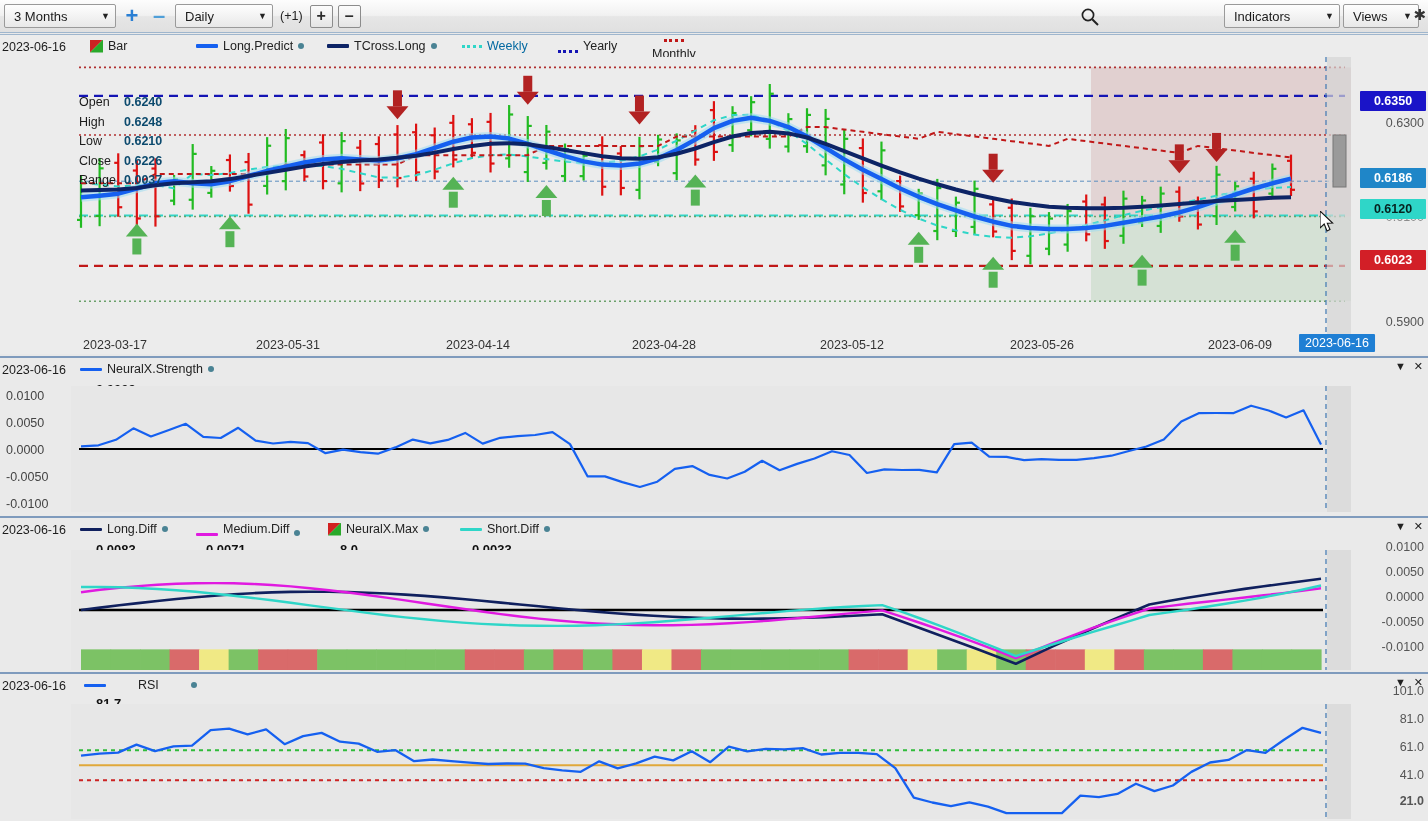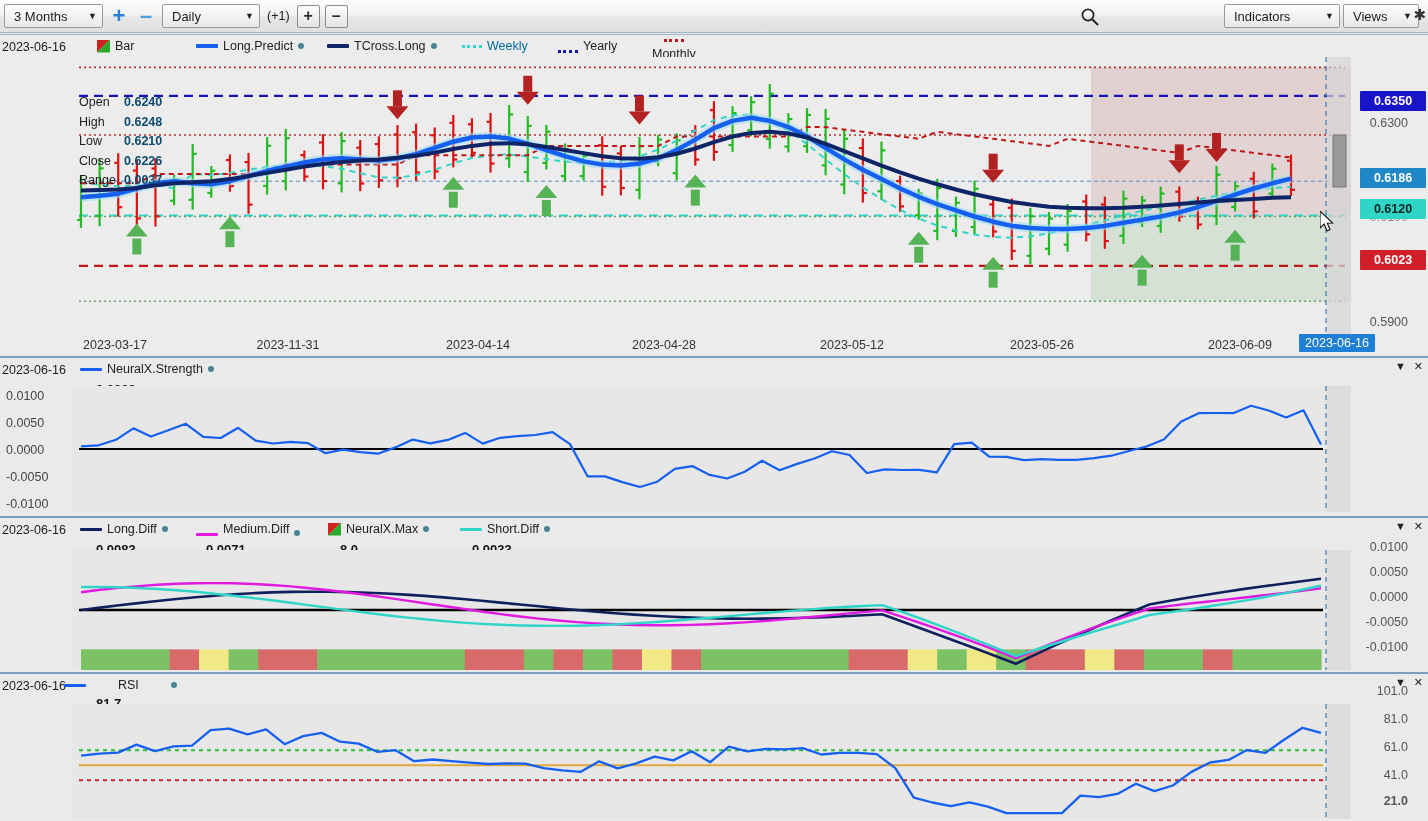--- a/index.html
+++ b/index.html
@@ -16,21 +16,21 @@
     border-bottom: 1px solid #9fb6cd;
     display: flex; align-items: center; padding: 0 4px; gap: 5px;
   }
   .combo {
     height: 24px; background: linear-gradient(to bottom,#fefefe,#e8e8e8);
     border: 1px solid #9a9a9a; border-radius: 2px;
     display: flex; align-items: center; justify-content: space-between;
     padding: 0 5px 0 9px; font-size: 13px; color: #1a1a1a;
   }
   .combo .caret { font-size: 9px; color: #222; margin-left: 10px; }
-  .c-3months { width: 99px; }
+  .c-3months { width: 112px; }
   .c-daily { width: 98px; }
   .c-ind { width: 116px; }
   .c-views { width: 76px; padding-right: 6px; }
   .c-views .caret { margin-left: 5px; }
   .sqbtn {
     width: 23px; height: 23px; border: 1px solid #8c8c8c; border-radius: 2px;
     background: linear-gradient(to bottom,#fcfcfc,#e4e4e4);
     display: flex; align-items: center; justify-content: center;
     font-size: 16px; font-weight: bold; color: #2b2b2b; line-height: 1;
   }
@@ -76,21 +76,21 @@
   .swatch-bar i { position: absolute; width: 100%; height: 100%; }
   .dot { width: 6px; height: 6px; border-radius: 50%; background: #4a8394; display: inline-block; }
 
   .ohlc { position: absolute; left: 79px; top: 58px; font-size: 12.5px; color: #1b1b1b;
           line-height: 19.5px; z-index: 6; }
   .ohlc div { display: flex; }
   .ohlc .k { width: 45px; }
   .ohlc .v { font-weight: bold; color: #0c4a6e; }
 
   
-  .ytick { position: absolute; right: 20px; font-size: 12.5px; color: #555; text-align: right; }
+  .ytick { position: absolute; right: 4px; font-size: 12.5px; color: #555; text-align: right; }
   .ytick-l { position: absolute; left: 6px; font-size: 12.5px; color: #444; }
   .ybadge { position: absolute; right: 2px; height: 20px; min-width: 66px;
             display: flex; align-items: center; justify-content: center;
             font-size: 12.5px; font-weight: bold; border-radius: 1px; }
   .xtick { position: absolute; bottom: 2px; font-size: 12.5px; color: #333;
            transform: translateX(-50%); }
   .xtick.cur { background: #1f7fd4; color: #fff; padding: 2px 6px; border-radius: 1px;
                font-weight: normal; }
 
   .pnl-ctrl { position: absolute; right: 5px; top: 2px; display: flex; gap: 8px;
@@ -129,21 +129,21 @@
     <span class="caret">▼</span>
   </div>
   <div class="starbtn">✱</div>
 </div>
 
 <div class="panel" id="panel-main">
 
   <div class="legend">
     <span class="lg-date">2023-06-16</span>
 
-    <span class="lg-item" style="left:85px;padding-left:12px;">
+    <span class="lg-item" style="left:78px;padding-left:12px;">
       <span class="swatch-bar">
         <i style="background:#cc2222; clip-path:polygon(0 0,100% 0,0 100%);"></i>
         <i style="background:#2aa92a; clip-path:polygon(100% 0,100% 100%,0 100%);"></i>
       </span>
       <span>Bar</span>
     </span>
 
     <span class="lg-item" style="left:196px;">
       <span class="swatch-line" style="background:#1560f0"></span>
       <span>Long.Predict</span>
@@ -491,21 +491,21 @@
     <div class="ytick" style="top:280px;">0.5900</div>
 
     <div class="ybadge" style="top:56px;  background:#1a14c8; color:#fff;">0.6350</div>
     <div class="ybadge" style="top:133px; background:#1f86c8; color:#fff;">0.6186</div>
     <div class="ybadge" style="top:164px; background:#2fd6c8; color:#06221f;">0.6120</div>
     <div class="ybadge" style="top:215px; background:#d21f27; color:#fff;">0.6023</div>
   </div>
 
   <div style="position:absolute;left:0;top:0;width:1428px;height:100%;pointer-events:none;">
     <div class="xtick" style="left:115px;">2023-03-17</div>
-    <div class="xtick" style="left:288px;">2023-11-31</div>
+    <div class="xtick" style="left:288px;">2023-05-31</div>
     <div class="xtick" style="left:478px;">2023-04-14</div>
     <div class="xtick" style="left:664px;">2023-04-28</div>
     <div class="xtick" style="left:852px;">2023-05-12</div>
     <div class="xtick" style="left:1042px;">2023-05-26</div>
     <div class="xtick" style="left:1240px;">2023-06-09</div>
     <div class="xtick cur" style="left:1337px;">2023-06-16</div>
   </div>
 
   <svg class="cursor-arrow" style="left:1320px; top:176px;" viewBox="0 0 16 22">
     <polygon points="0,0 0,17 4.2,13 7,20 10,18.6 7.3,12.2 12.6,12" fill="#fff" stroke="#111" stroke-width="1.1"></polygon>
@@ -641,21 +641,21 @@
     <div class="ytick" style="top:47px;">0.0050</div>
     <div class="ytick" style="top:72px;">0.0000</div>
     <div class="ytick" style="top:97px;">-0.0050</div>
     <div class="ytick" style="top:122px;">-0.0100</div>
   </div>
 </div>
 
 <div class="panel" id="panel-rsi">
   <div class="legend">
     <span class="lg-date">2023-06-16</span>
-    <span class="lg-item" style="left:64px;gap:32px;">
+    <span class="lg-item" style="left:84px;gap:32px;">
       <span class="swatch-line" style="background:#1560f0;height:3px"></span>
       <span>RSI</span>
       <span class="dot"></span>
     </span>
     <span class="lg-val" style="left:96px; top:20px;">81.7</span>
   </div>
   <div class="pnl-ctrl">
     <span>▼</span>
     <span>✕</span>
   </div>

